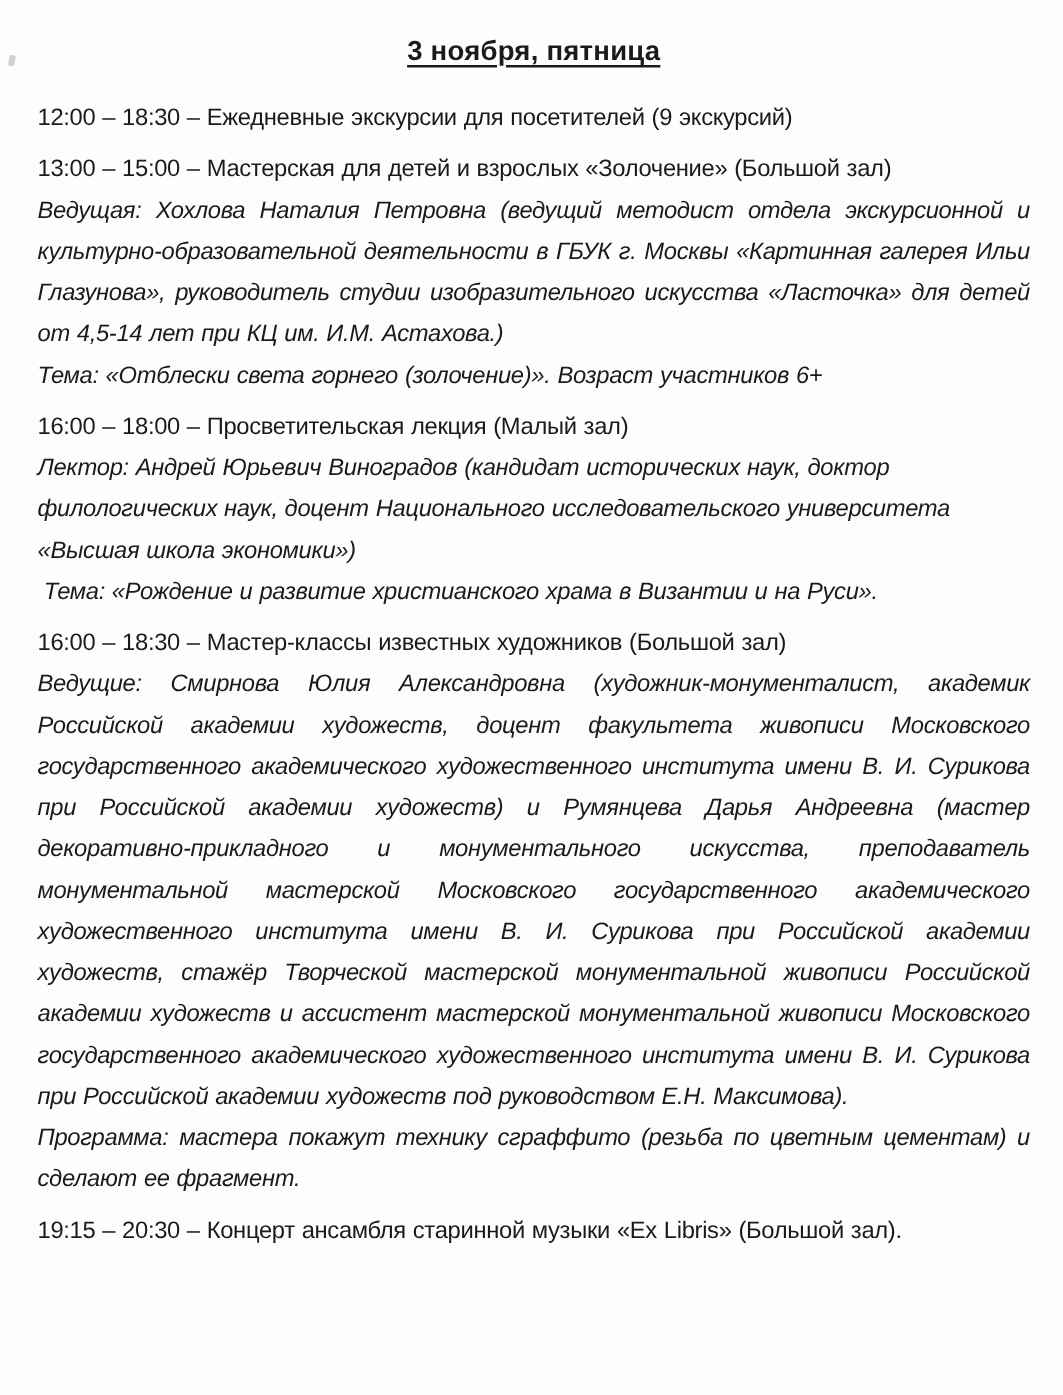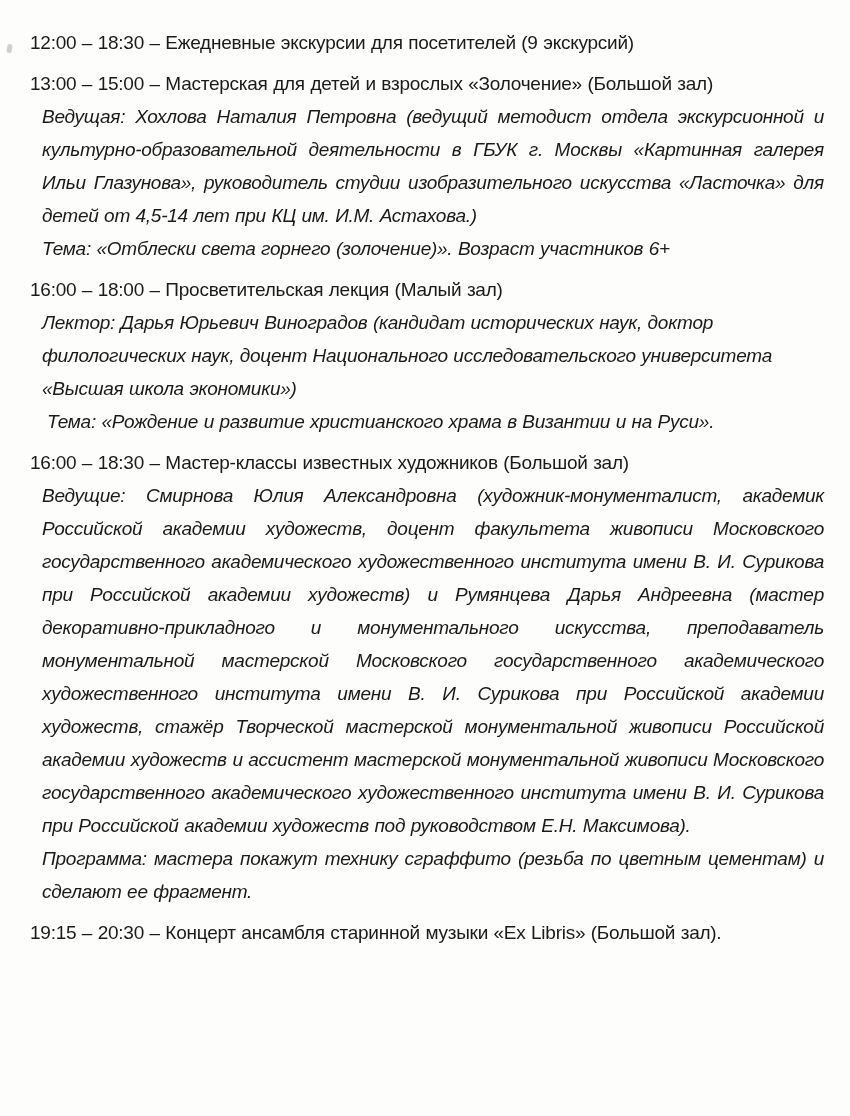--- a/index.html
+++ b/index.html
@@ -42,35 +42,36 @@
     text-underline-offset: 4px;
   }
   .body p {
     margin: 0;
     font-size: 19px;
     line-height: 33px;
     letter-spacing: -0.25px;
     word-spacing: 0.5px;
   }
   .body p.event { margin-top: 8px; }
-  .body p.italic { font-style: italic; margin-left: 12px; }
+  .body p.italic { font-style: italic; }
   .body p.justify { text-align: justify; }
   .body p.indent { padding-left: 5px; }
 </style>
 </head>
 <body>
 
 <div class="page">
   <div class="scan-mark"></div>
+  <h1 class="title"><span>3 ноября, пятница</span></h1>
   <div class="body" id="paragraphs">
       <p class="event">12:00 – 18:30 – Ежедневные экскурсии для посетителей (9 экскурсий)</p>
       <p class="event">13:00 – 15:00 – Мастерская для детей и взрослых «Золочение» (Большой зал)</p>
       <p class="italic justify">Ведущая: Хохлова Наталия Петровна (ведущий методист отдела экскурсионной и культурно-образовательной деятельности в ГБУК г. Москвы «Картинная галерея Ильи Глазунова», руководитель студии изобразительного искусства «Ласточка» для детей от 4,5-14 лет при КЦ им. И.М. Астахова.)</p>
       <p class="italic">Тема: «Отблески света горнего (золочение)». Возраст участников 6+</p>
       <p class="event">16:00 – 18:00 – Просветительская лекция (Малый зал)</p>
-      <p class="italic">Лектор: Дарья Юрьевич Виноградов (кандидат исторических наук, доктор филологических наук, доцент Национального исследовательского университета «Высшая школа экономики»)</p>
+      <p class="italic">Лектор: Андрей Юрьевич Виноградов (кандидат исторических наук, доктор филологических наук, доцент Национального исследовательского университета «Высшая школа экономики»)</p>
       <p class="italic indent">Тема: «Рождение и развитие христианского храма в Византии и на Руси».</p>
       <p class="event">16:00 – 18:30 – Мастер-классы известных художников (Большой зал)</p>
       <p class="italic justify">Ведущие: Смирнова Юлия Александровна (художник-монументалист, академик Российской академии художеств, доцент факультета живописи Московского государственного академического художественного института имени В. И. Сурикова при Российской академии художеств) и Румянцева Дарья Андреевна (мастер декоративно-прикладного и монументального искусства, преподаватель монументальной мастерской Московского государственного академического художественного института имени В. И. Сурикова при Российской академии художеств, стажёр Творческой мастерской монументальной живописи Российской академии художеств и ассистент мастерской монументальной живописи Московского государственного академического художественного института имени В. И. Сурикова при Российской академии художеств под руководством Е.Н. Максимова).</p>
       <p class="italic justify">Программа: мастера покажут технику сграффито (резьба по цветным цементам) и сделают ее фрагмент.</p>
       <p class="event">19:15 – 20:30 – Концерт ансамбля старинной музыки «Ex Libris» (Большой зал).</p>
     </div>
 </div>
 
 </body></html>

